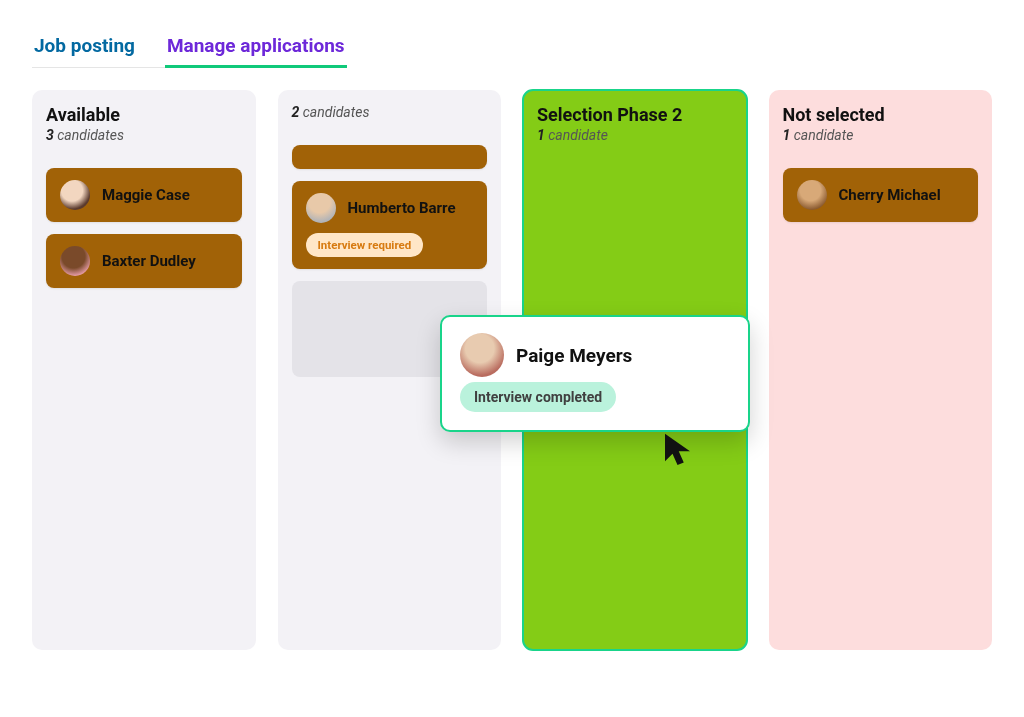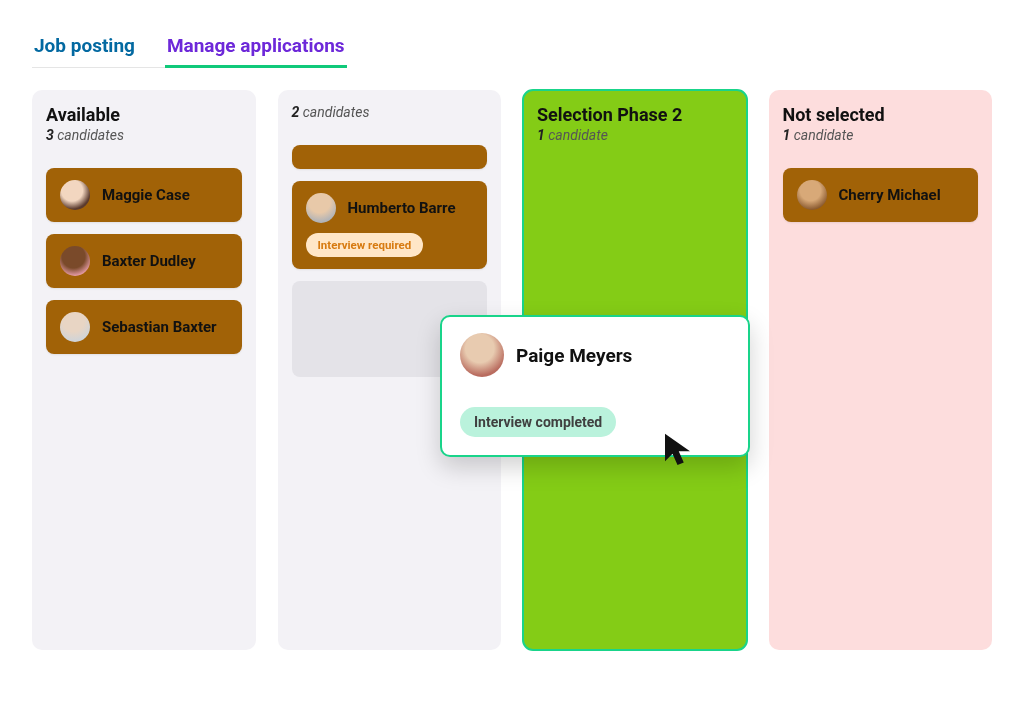--- a/index.html
+++ b/index.html
@@ -134,21 +134,21 @@
     left: 440px;
     top: 315px;
     width: 310px;
     background: #fff;
     border-radius: 10px;
     border: 2px solid #19d48a;
     box-shadow: 0 10px 24px rgba(0,0,0,0.18);
     padding: 16px 18px 18px 18px;
     display: flex;
     flex-direction: column;
-    gap: 30px;
+    gap: 5px;
     z-index: 10;
   }
   .cursor {
     position: absolute;
     left: 660px;
     top: 430px;
     z-index: 20;
     width: 40px;
     height: 40px;
     pointer-events: none;
@@ -178,26 +178,20 @@
           <span class="avatar" style="background:radial-gradient(circle at 40% 35%, #f2d6c0 40%, #5b3b2e 70%);"></span>
           <span class="name">Maggie Case</span>
         </div>
       </div>
       <div class="card">
         <div class="card-row">
           <span class="avatar" style="background:radial-gradient(circle at 45% 35%, #7a4a2a 45%, #f4a6b8 80%);"></span>
           <span class="name">Baxter Dudley</span>
         </div>
       </div>
-      <div class="card">
-        <div class="card-row">
-          <span class="avatar" style="background:radial-gradient(circle at 45% 30%, #e8d5c4 40%, #d0d4d8 75%);"></span>
-          <span class="name">Sebastian Baxter</span>
-        </div>
-      </div>
     </div>
 
     <div class="column">
       <div class="col-sub">
         <span class="count">2</span>
         <span>candidates</span>
       </div>
 
       <div class="card">
       </div>

